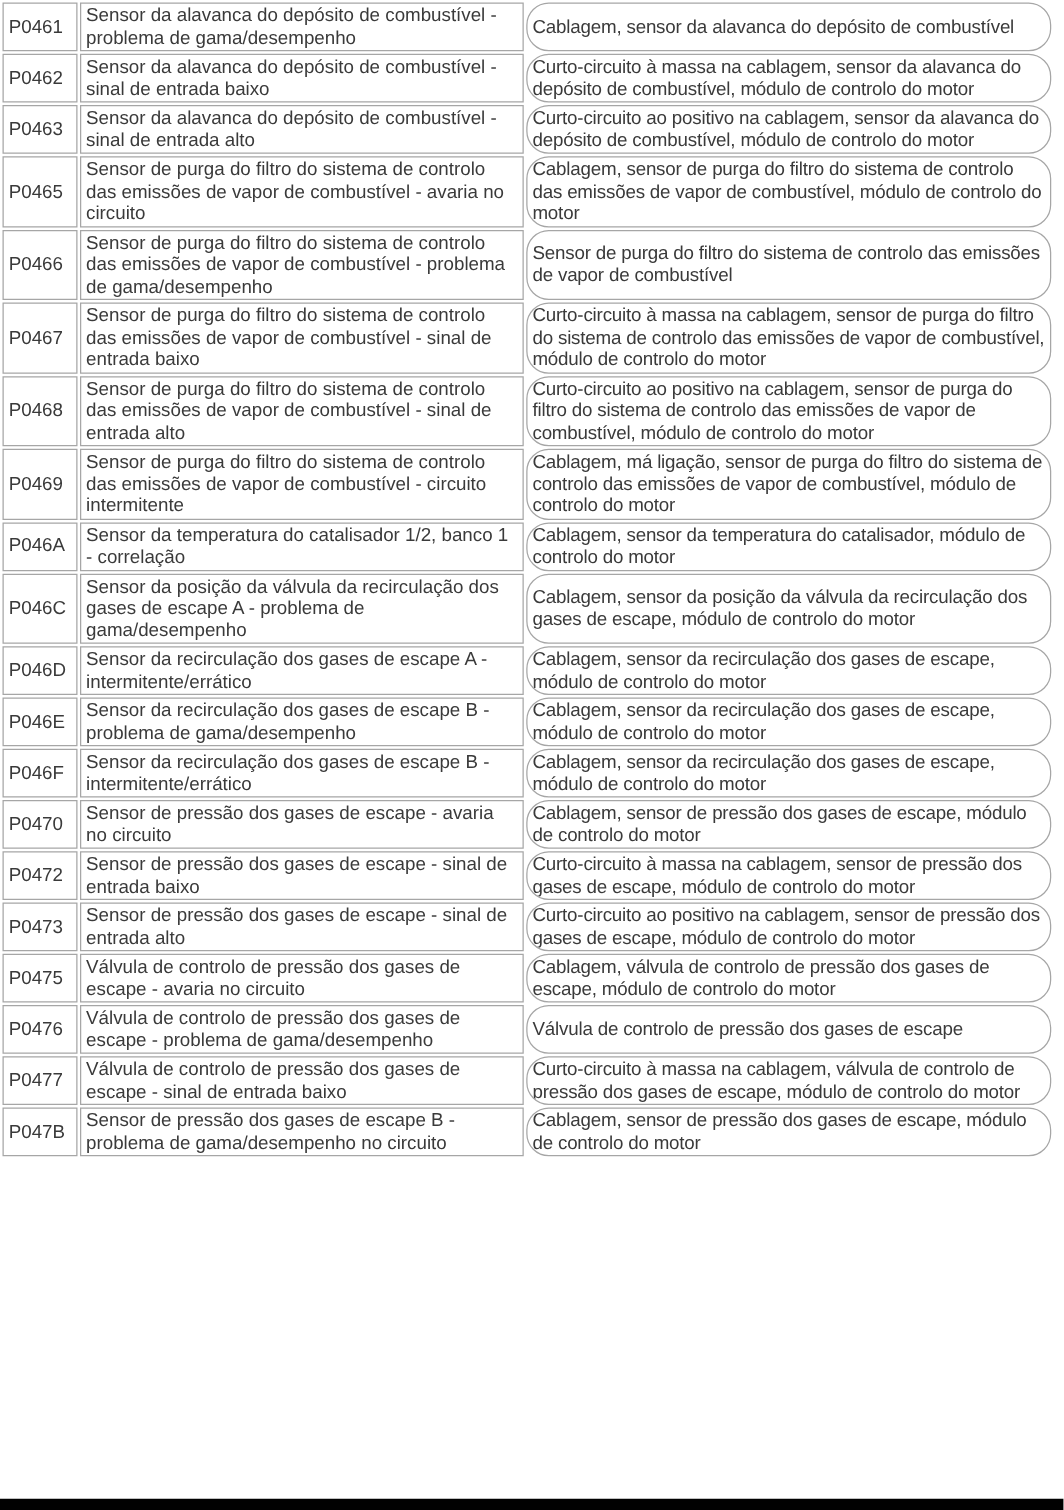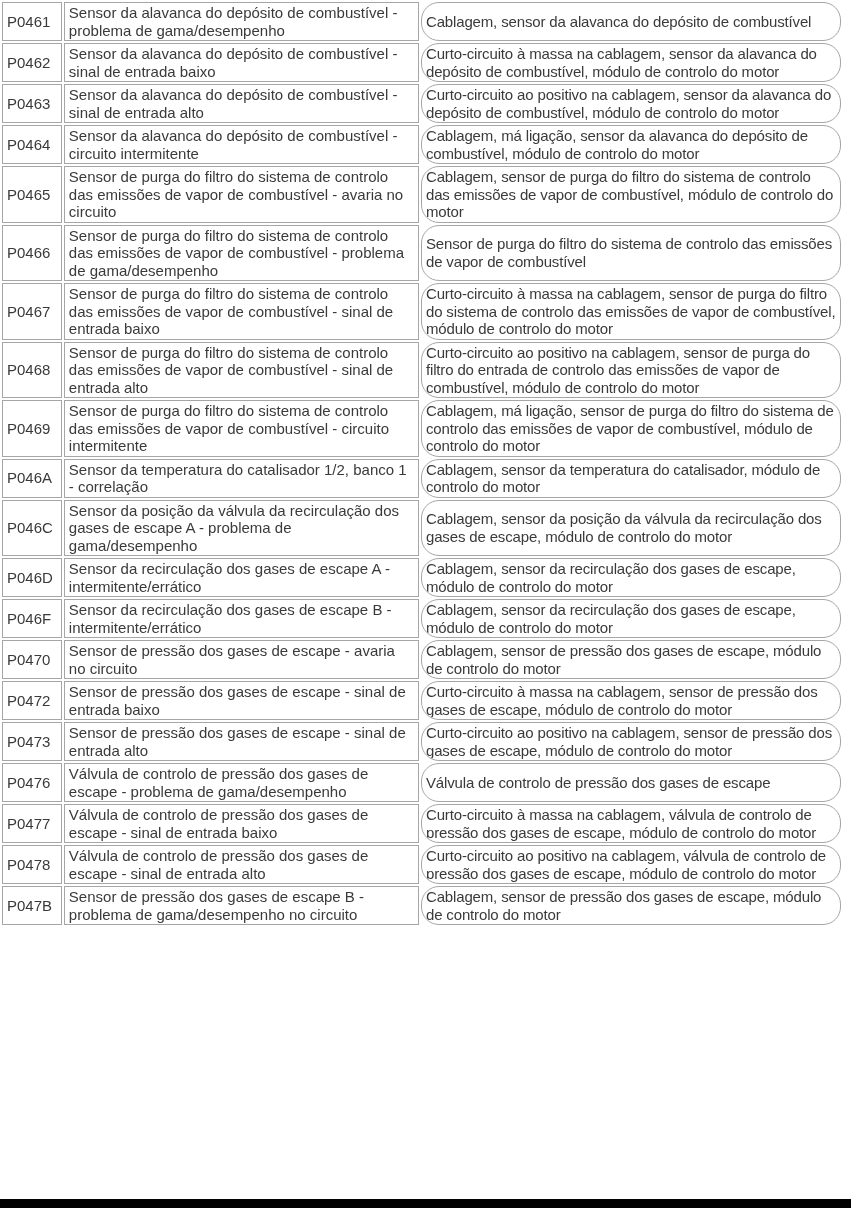--- a/index.html
+++ b/index.html
@@ -62,25 +62,20 @@
     <td class="col-desc">Sensor da alavanca do depósito de combustível - sinal de entrada baixo</td>
     <td class="col-cause">Curto-circuito à massa na cablagem, sensor da alavanca do depósito de combustível, módulo de controlo do motor</td>
   </tr>
 
   <tr>
     <td class="col-code">P0463</td>
     <td class="col-desc">Sensor da alavanca do depósito de combustível - sinal de entrada alto</td>
     <td class="col-cause">Curto-circuito ao positivo na cablagem, sensor da alavanca do depósito de combustível, módulo de controlo do motor</td>
   </tr>
 
-  <tr>
-    <td class="col-code">P0464</td>
-    <td class="col-desc">Sensor da alavanca do depósito de combustível - circuito intermitente</td>
-    <td class="col-cause">Cablagem, má ligação, sensor da alavanca do depósito de combustível, módulo de controlo do motor</td>
-  </tr>
 
   <tr>
     <td class="col-code">P0465</td>
     <td class="col-desc">Sensor de purga do filtro do sistema de controlo das emissões de vapor de combustível - avaria no circuito</td>
     <td class="col-cause">Cablagem, sensor de purga do filtro do sistema de controlo das emissões de vapor de combustível, módulo de controlo do motor</td>
   </tr>
 
   <tr>
     <td class="col-code">P0466</td>
     <td class="col-desc">Sensor de purga do filtro do sistema de controlo das emissões de vapor de combustível - problema de gama/desempenho</td>
@@ -89,21 +84,21 @@
 
   <tr>
     <td class="col-code">P0467</td>
     <td class="col-desc">Sensor de purga do filtro do sistema de controlo das emissões de vapor de combustível - sinal de entrada baixo</td>
     <td class="col-cause">Curto-circuito à massa na cablagem, sensor de purga do filtro do sistema de controlo das emissões de vapor de combustível, módulo de controlo do motor</td>
   </tr>
 
   <tr>
     <td class="col-code">P0468</td>
     <td class="col-desc">Sensor de purga do filtro do sistema de controlo das emissões de vapor de combustível - sinal de entrada alto</td>
-    <td class="col-cause">Curto-circuito ao positivo na cablagem, sensor de purga do filtro do entrada de controlo das emissões de vapor de combustível, módulo de controlo do motor</td>
+    <td class="col-cause">Curto-circuito ao positivo na cablagem, sensor de purga do filtro do sistema de controlo das emissões de vapor de combustível, módulo de controlo do motor</td>
   </tr>
 
   <tr>
     <td class="col-code">P0469</td>
     <td class="col-desc">Sensor de purga do filtro do sistema de controlo das emissões de vapor de combustível - circuito intermitente</td>
     <td class="col-cause">Cablagem, má ligação, sensor de purga do filtro do sistema de controlo das emissões de vapor de combustível, módulo de controlo do motor</td>
   </tr>
 
   <tr>
     <td class="col-code">P046A</td>
@@ -117,20 +112,25 @@
     <td class="col-desc">Sensor da posição da válvula da recirculação dos gases de escape A - problema de gama/desempenho</td>
     <td class="col-cause">Cablagem, sensor da posição da válvula da recirculação dos gases de escape, módulo de controlo do motor</td>
   </tr>
 
   <tr>
     <td class="col-code">P046D</td>
     <td class="col-desc">Sensor da recirculação dos gases de escape A - intermitente/errático</td>
     <td class="col-cause">Cablagem, sensor da recirculação dos gases de escape, módulo de controlo do motor</td>
   </tr>
 
+  <tr>
+    <td class="col-code">P046E</td>
+    <td class="col-desc">Sensor da recirculação dos gases de escape B - problema de gama/desempenho</td>
+    <td class="col-cause">Cablagem, sensor da recirculação dos gases de escape, módulo de controlo do motor</td>
+  </tr>
 
   <tr>
     <td class="col-code">P046F</td>
     <td class="col-desc">Sensor da recirculação dos gases de escape B - intermitente/errático</td>
     <td class="col-cause">Cablagem, sensor da recirculação dos gases de escape, módulo de controlo do motor</td>
   </tr>
 
   <tr>
     <td class="col-code">P0470</td>
     <td class="col-desc">Sensor de pressão dos gases de escape - avaria no circuito</td>
@@ -144,38 +144,38 @@
     <td class="col-cause">Curto-circuito à massa na cablagem, sensor de pressão dos gases de escape, módulo de controlo do motor</td>
   </tr>
 
   <tr>
     <td class="col-code">P0473</td>
     <td class="col-desc">Sensor de pressão dos gases de escape - sinal de entrada alto</td>
     <td class="col-cause">Curto-circuito ao positivo na cablagem, sensor de pressão dos gases de escape, módulo de controlo do motor</td>
   </tr>
 
 
+  <tr>
+    <td class="col-code">P0475</td>
+    <td class="col-desc">Válvula de controlo de pressão dos gases de escape - avaria no circuito</td>
+    <td class="col-cause">Cablagem, válvula de controlo de pressão dos gases de escape, módulo de controlo do motor</td>
+  </tr>
 
   <tr>
     <td class="col-code">P0476</td>
     <td class="col-desc">Válvula de controlo de pressão dos gases de escape - problema de gama/desempenho</td>
     <td class="col-cause">Válvula de controlo de pressão dos gases de escape</td>
   </tr>
 
   <tr>
     <td class="col-code">P0477</td>
     <td class="col-desc">Válvula de controlo de pressão dos gases de escape - sinal de entrada baixo</td>
     <td class="col-cause">Curto-circuito à massa na cablagem, válvula de controlo de pressão dos gases de escape, módulo de controlo do motor</td>
   </tr>
 
-  <tr>
-    <td class="col-code">P0478</td>
-    <td class="col-desc">Válvula de controlo de pressão dos gases de escape - sinal de entrada alto</td>
-    <td class="col-cause">Curto-circuito ao positivo na cablagem, válvula de controlo de pressão dos gases de escape, módulo de controlo do motor</td>
-  </tr>
 
 
 
   <tr>
     <td class="col-code">P047B</td>
     <td class="col-desc">Sensor de pressão dos gases de escape B - problema de gama/desempenho no circuito</td>
     <td class="col-cause">Cablagem, sensor de pressão dos gases de escape, módulo de controlo do motor</td>
   </tr>
 </tbody>
   </table>

